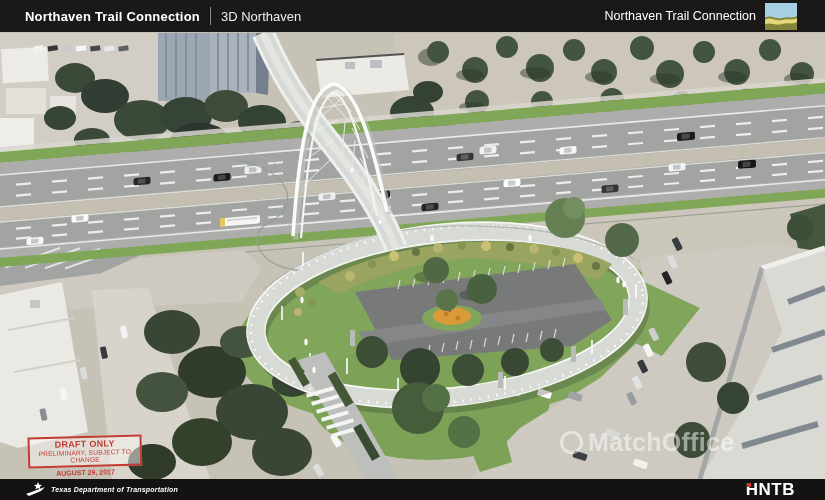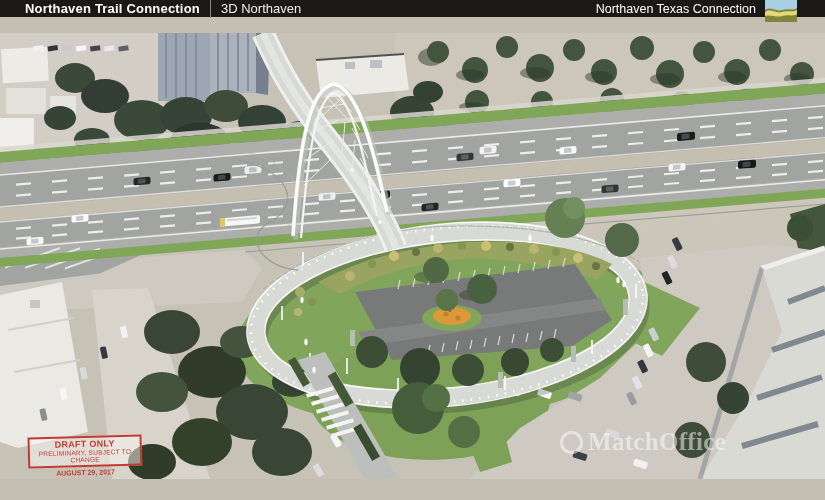--- a/index.html
+++ b/index.html
@@ -1,19 +1,19 @@
 <!DOCTYPE html>
 <html><head>
 <meta charset="utf-8">
 <style>
   html,body{margin:0;padding:0;background:#000;}
   .slide{position:relative;width:825px;height:500px;overflow:hidden;background:#c5bfb3;
          font-family:"Liberation Sans","DejaVu Sans",sans-serif;}
   
-  .hdr{position:absolute;top:0;left:0;width:825px;height:17px;background:#1b1918;
+  .hdr{position:absolute;top:0;left:0;width:825px;height:32px;background:#1b1918;
        display:flex;align-items:center;z-index:30;}
   .hdr .lt{margin-left:25px;font-size:13px;font-weight:bold;color:#fff;letter-spacing:.2px;}
   .hdr .sep{width:1px;height:18px;background:#8a8a8a;margin:0 10px;}
   .hdr .sub{font-size:13px;font-weight:400;color:#efefef;}
   .hdr .rt{margin-left:auto;font-size:12.5px;color:#fff;}
   .hdr .rt b{font-weight:normal;}
   .hdr .logo{width:32px;height:27px;margin:0 28px 0 9px;display:block;}
   
   .ftr{position:absolute;bottom:0;left:0;width:825px;height:21px;background:#141312;
        display:flex;align-items:center;z-index:30;}
@@ -28,32 +28,32 @@
   .stamp{position:absolute;left:28px;top:436px;width:114px;text-align:center;z-index:40;
          transform:rotate(-1.5deg);color:#c23b32;}
   .stamp .box{border:2px solid #c23b32;background:rgba(252,250,247,.5);padding:1px 2px 2px;}
   .stamp .l1{font-size:9px;font-weight:bold;letter-spacing:.3px;}
   .stamp .l2{font-size:6.6px;letter-spacing:.2px;}
   .stamp .dt{font-size:7px;font-weight:bold;margin-top:2px;}
   
   .wm{position:absolute;left:560px;top:428px;display:flex;align-items:center;gap:5px;
       opacity:.5;z-index:35;color:#fff;}
   .wm .ring{width:17px;height:17px;border-radius:50%;border:3.5px solid #fff;}
-  .wm .txt{font-size:25px;font-weight:bold;letter-spacing:.3px;font-family:Liberation Serif, serif;}
+  .wm .txt{font-size:25px;font-weight:bold;letter-spacing:.3px;}
 </style>
 </head>
 <body>
 
 <div class="slide">
 
   <div class="hdr">
     <span class="lt">Northaven Trail Connection</span>
     <span class="sep"></span>
     <span class="sub">3D Northaven</span>
-    <span class="rt"><b>Northaven</b><span> Texas Connection</span></span>
+    <span class="rt"><b>Northaven</b><span> Trail Connection</span></span>
     <svg class="logo" viewBox="0 0 32 27">
       <rect x="0" y="0" width="32" height="27" fill="#a7d0e4"></rect>
       <path d="M0,15 C6,11 11,17 17,15 C23,13 27,16 32,13 L32,27 L0,27 Z" fill="#83843c"></path>
       <path d="M0,17 C6,13 11,19 17,17 C23,15 27,18 32,15 L32,19 C27,22 23,19 17,21 C11,23 6,19 0,21 Z" fill="#e7de7d" opacity=".95"></path>
     </svg>
   </div>
 
   <svg class="scene" viewBox="0 33 825 446">
 
     <g>
@@ -474,14 +474,24 @@
       <div class="l2">PRELIMINARY, SUBJECT TO CHANGE</div>
     </div>
     <div class="dt">AUGUST 29, 2017</div>
   </div>
 
   <div class="wm">
     <div class="ring"></div>
     <div class="txt">MatchOffice</div>
   </div>
 
+  <div class="ftr">
+    <div class="txdot">
+      <svg width="24" height="16" viewBox="0 0 24 16">
+        <polygon points="2,12 21,5 17,9 5,14" fill="#fff"></polygon>
+        <polygon points="14,0 15.2,2.8 18.2,2.9 15.8,4.7 16.7,7.5 14,5.9 11.3,7.5 12.2,4.7 9.8,2.9 12.8,2.8" fill="#fff"></polygon>
+      </svg>
+      <span class="txt">Texas Department of Transportation</span>
+    </div>
+    <div class="hntb"><span class="red"></span><span>HNTB</span></div>
+  </div>
 
 </div>
 
 </body></html>

